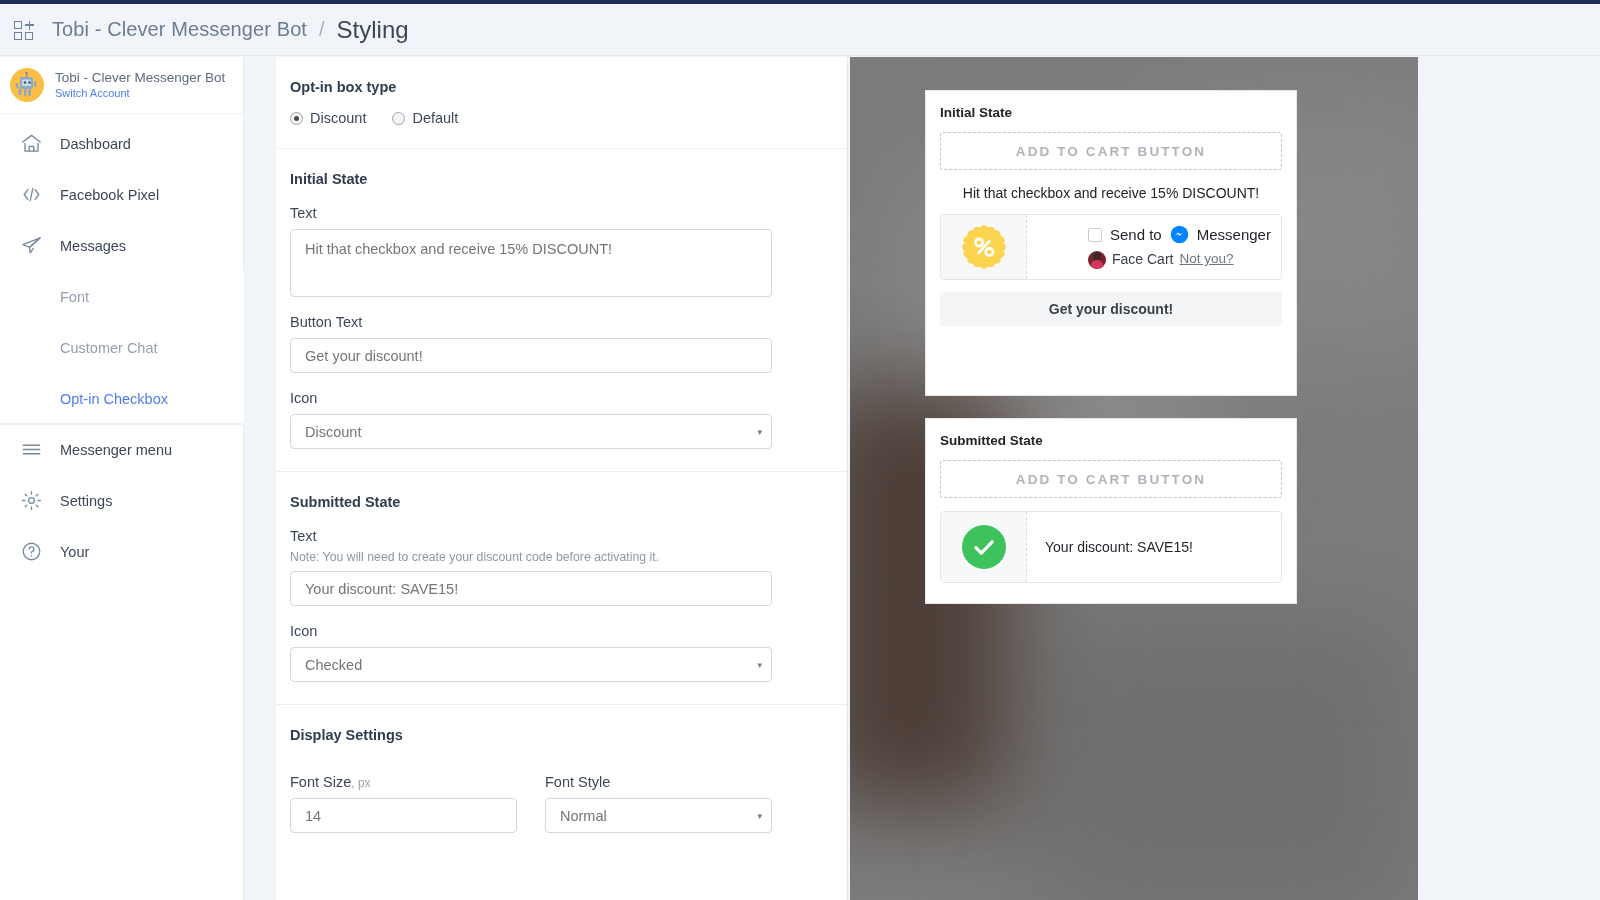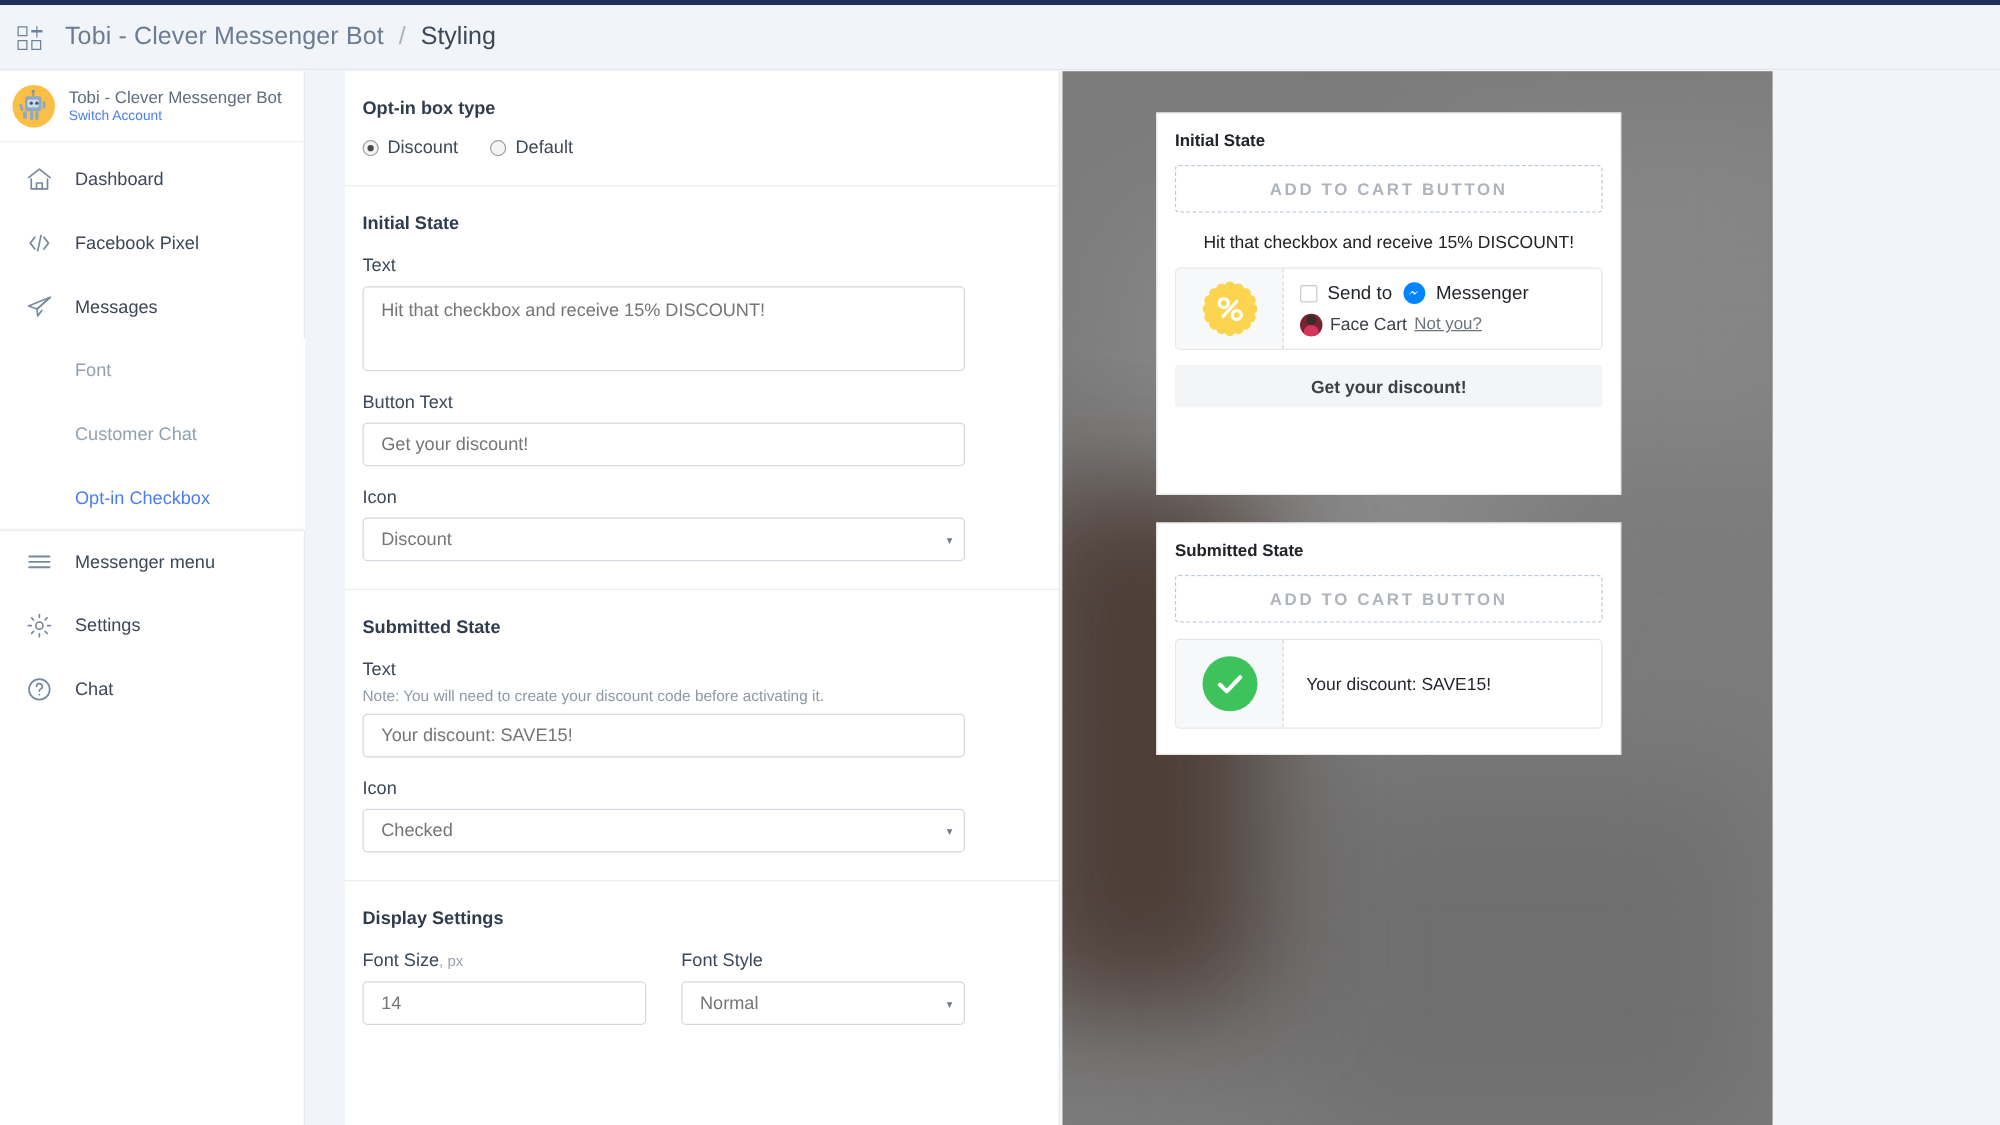--- a/index.html
+++ b/index.html
@@ -33,21 +33,21 @@
   .hg3 { left: 11px; top: 13px; }
   .hg-plus { position: absolute; left: 11px; top: 2px; width: 9px; height: 9px; }
   .hg-plus::before, .hg-plus::after {
     content: ""; position: absolute; background: #6e8399;
   }
   .hg-plus::before { left: 0; top: 3.6px; width: 9px; height: 1.8px; }
   .hg-plus::after  { top: 0; left: 3.6px; height: 9px; width: 1.8px; }
 
   .bc-main { font-size: 20px; color: #6b7c93; letter-spacing: .1px; }
   .bc-sep  { font-size: 20px; color: #a9b4c2; margin: 0 12px; }
-  .bc-page { font-size: 20px; color: #3c4858; }
+  .bc-page { font-size: 24px; color: #3c4858; }
 
   
   .sidebar {
     position: absolute; top: 57px; left: 0; width: 244px; height: 843px;
     background: #ffffff;
     border-right: 1px solid #e7ebf0;
   }
   .acct {
     height: 57px; display: flex; align-items: center; padding: 0 10px;
     border-bottom: 1px solid #edf0f4;
@@ -141,21 +141,21 @@
     font-size: 14.5px; color: #6f7b8a; background: #fff; outline: none;
     -webkit-appearance: none; appearance: none; display: block;
   }
   .caret {
     position: absolute; right: 10px; top: 50%; transform: translateY(-50%);
     font-size: 9px; color: #6f7b8a; pointer-events: none;
   }
   .fgap { height: 17px; }
 
   .two-col { display: flex; gap: 28px; }
-  .col-half { width: 227px; }
+  .col-half { width: 227px; margin-top: 13px; }
   .col-half .finput, .col-half .fselect, .col-half .fselect-wrap { width: 227px; }
 
   
   .preview {
     position: absolute; top: 57px; left: 850px; width: 568px; height: 843px;
     background: #7c7c7c;
     overflow: hidden;
   }
   .bgblur { position: absolute; inset: 0; }
   .bgblur .b1 { position: absolute; left: -40px; top: 330px; width: 200px; height: 420px;
@@ -180,21 +180,21 @@
     height: 38px; border: 1px dashed #b9c8d8; border-radius: 3px;
     display: flex; align-items: center; justify-content: center;
     font-size: 13.5px; font-weight: bold; letter-spacing: 2.1px; color: #aeb4ba;
   }
   .optin-msg {
     text-align: center; font-size: 14px; color: #222; margin: 15px 0 13px 0;
   }
 
   .optin-box {
     border: 1px solid #e5e6e8; border-radius: 4px;
-    display: flex; overflow: hidden; min-height: 64px;
+    display: flex; overflow: hidden; min-height: 64px; gap: 48px;
   }
   .optin-icon-cell {
     width: 86px; flex: 0 0 auto; background: #f7f8f9;
     border-right: 1px dashed #d9dbdd;
     display: flex; align-items: center; justify-content: center;
   }
   .optin-body { flex: 1 1 auto; padding: 10px 0 10px 13px; }
   .optin-line1 { display: flex; align-items: center; gap: 8px; }
   .cbx { width: 14px; height: 14px; border: 1px solid #c9ccd0; border-radius: 2px; background: #fff; flex:0 0 auto; }
   .optin-line1 .t { font-size: 15px; color: #1f2328; }
@@ -340,21 +340,21 @@
     </div>
 
     <div class="navitem">
       <span class="ico">
         <svg width="23" height="23" viewBox="0 0 24 24" fill="none" stroke="#78899d" stroke-width="1.4" stroke-linecap="round" stroke-linejoin="round">
           <circle cx="12" cy="12" r="8.6"></circle>
           <path d="M9.7 9.5a2.4 2.4 0 1 1 3.1 2.4c-.7.3-.8.8-.8 1.5"></path>
           <circle cx="12" cy="16.4" r=".75" fill="#78899d" stroke="none"></circle>
         </svg>
       </span>
-      <span class="lbl">Chat</span>
+      <span class="lbl">Your</span>
     </div>
 
   </div>
 </div>
 
 <div class="gap-col"></div>
 
 <div class="formpanel">
 
   <div class="fsection">

